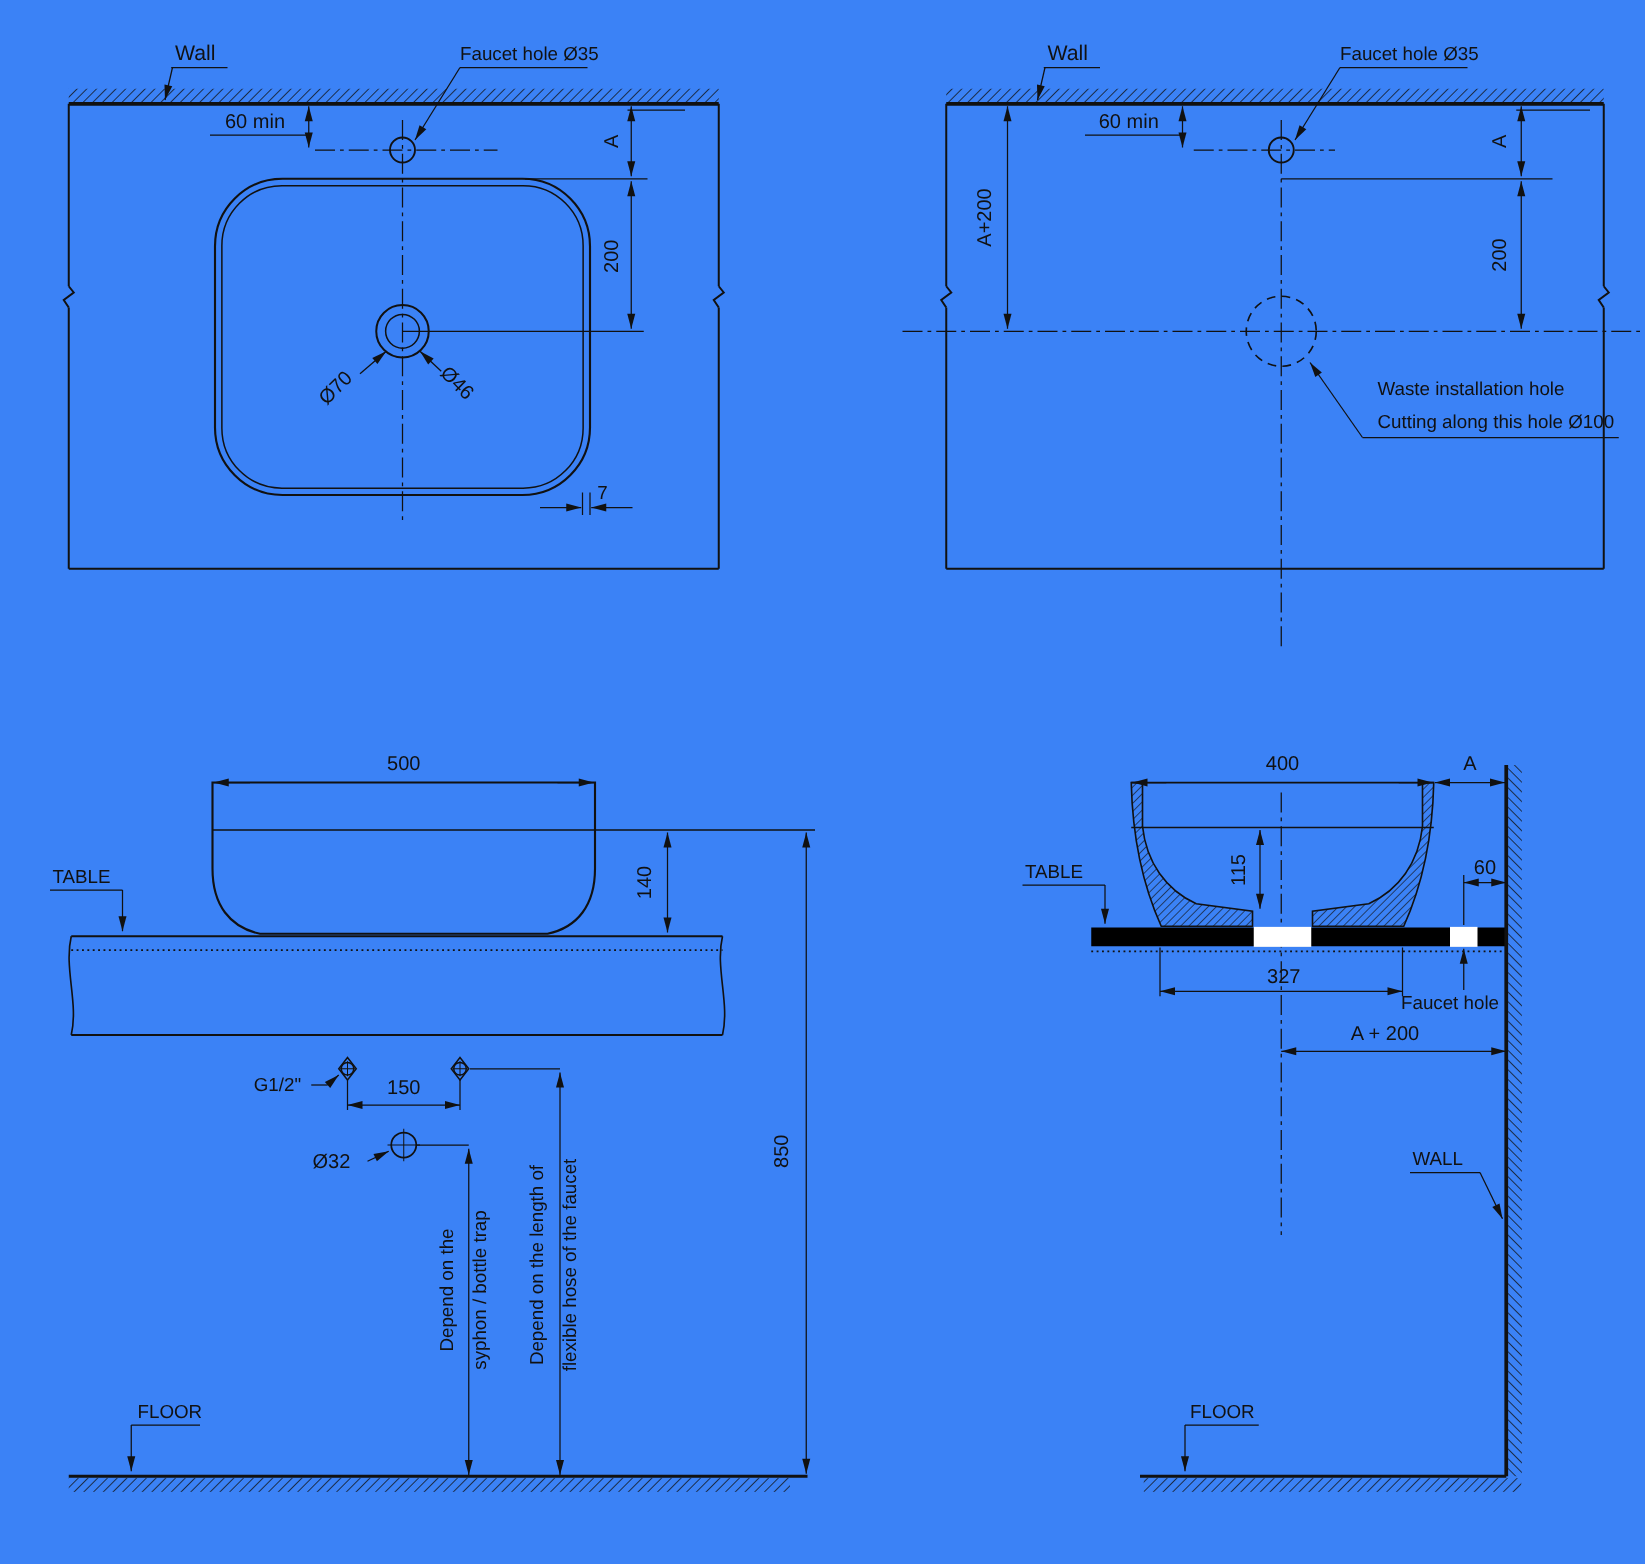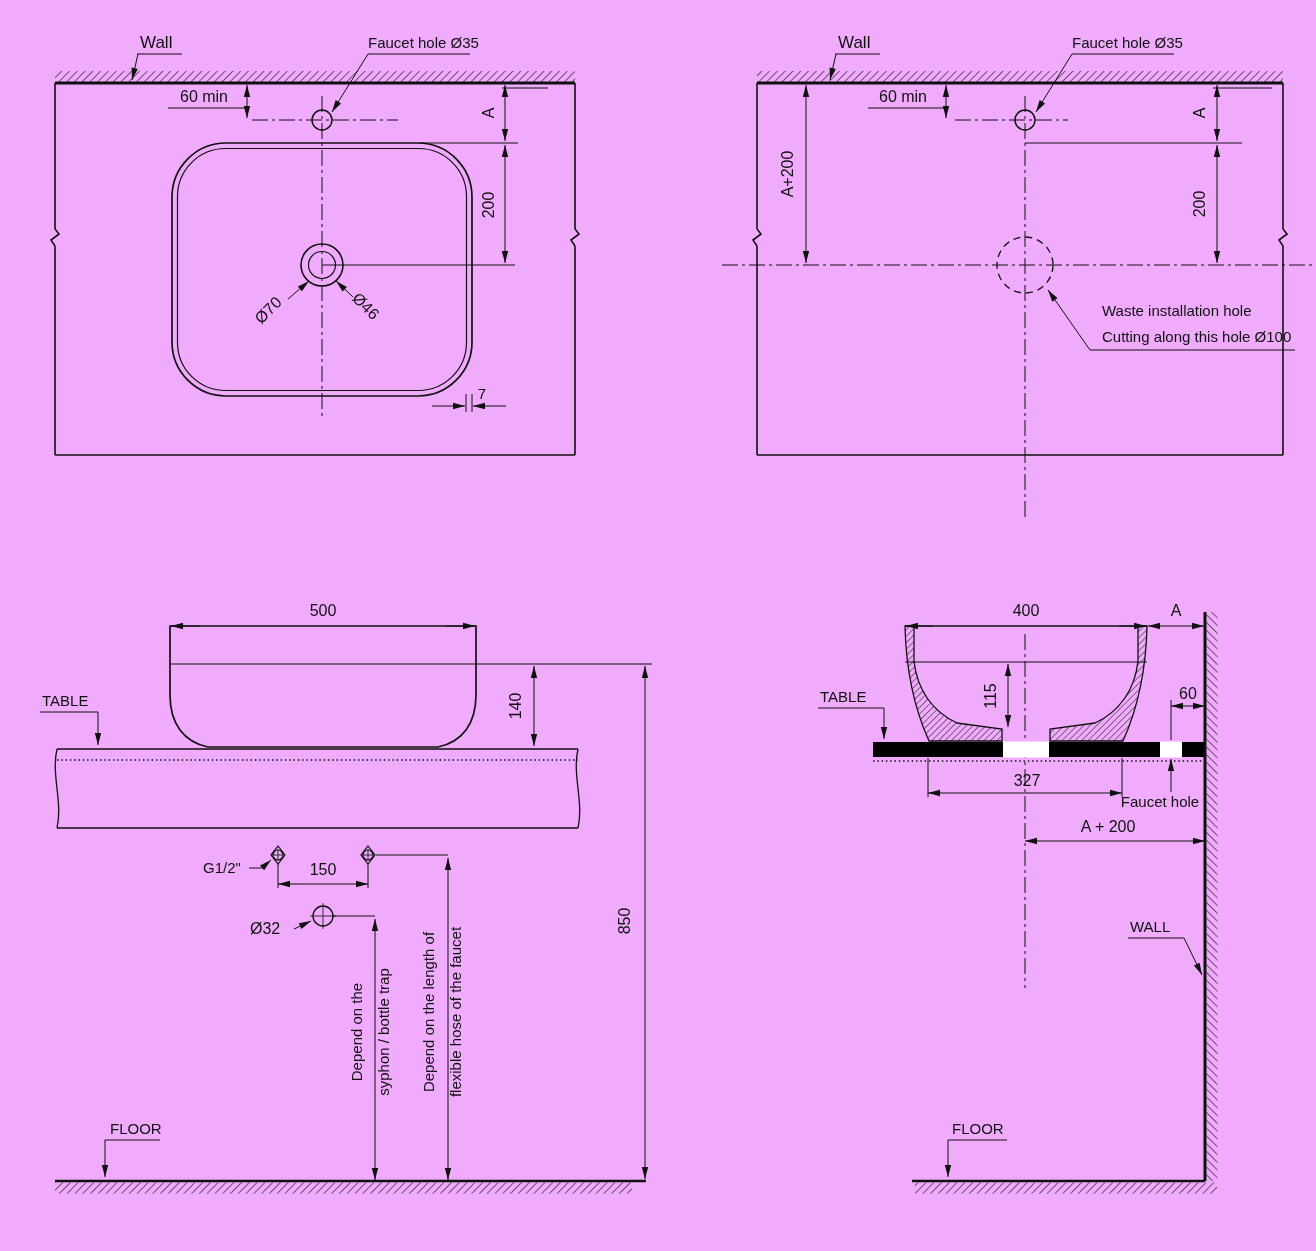--- a/index.html
+++ b/index.html
@@ -1,16 +1,16 @@
 <!DOCTYPE html>
 <html><head>
 <meta charset="utf-8">
 <style>
   html,body{margin:0;padding:0;background:#ffffff;}
-  .stage{position:relative;width:1316px;height:1251px;background:#f0abfc;overflow:hidden;}
+  .stage{position:relative;width:1316px;height:1251px;background:#3b82f6;overflow:hidden;}
   svg{display:block;}
   svg text{font-family:"Liberation Sans",sans-serif;fill:#111;}
   .t15{font-size:15px;}
   .t16{font-size:16px;}
   .t17{font-size:17px;}
   .ln{stroke:#111;fill:none;}
   .w1{stroke-width:1;}
   .w12{stroke-width:1.2;}
   .w14{stroke-width:1.4;}
   .w16{stroke-width:1.6;}

